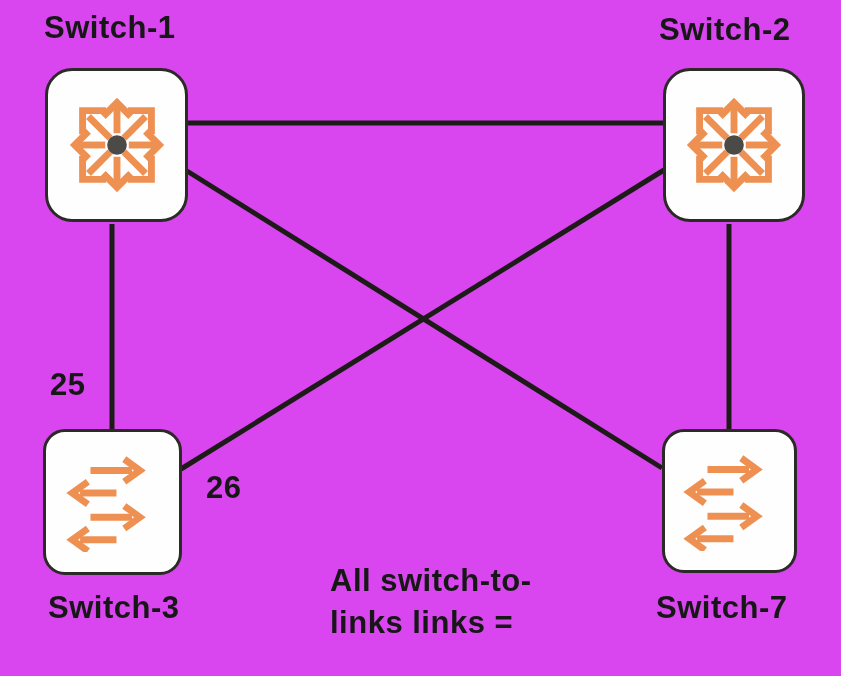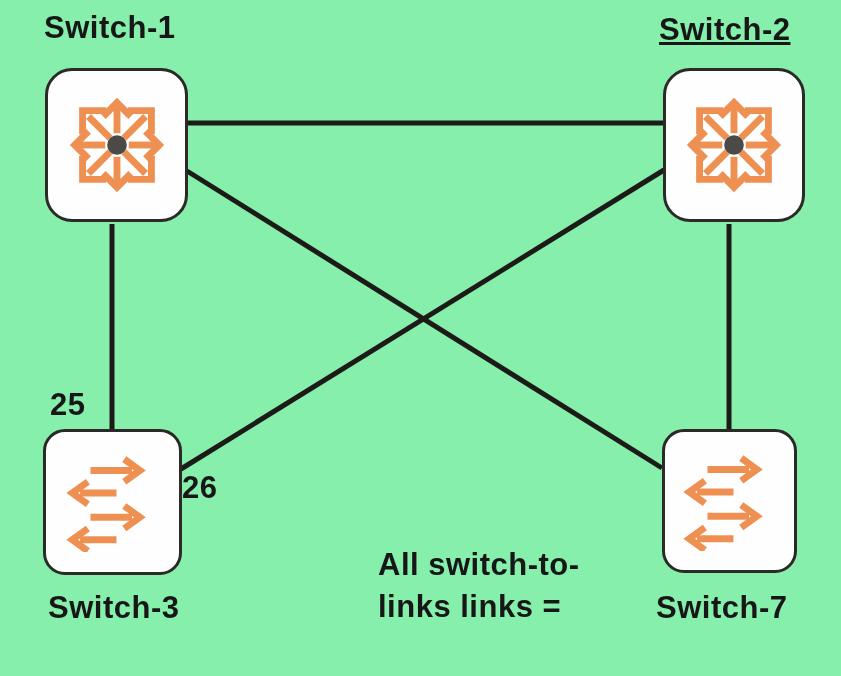--- a/index.html
+++ b/index.html
@@ -5,21 +5,21 @@
   html, body {
     margin: 0;
     padding: 0;
     background: #ffffff;
     font-family: "Liberation Sans", sans-serif;
   }
   #canvas {
     position: relative;
     width: 841px;
     height: 676px;
-    background: #86efac;
+    background: #d946ef;
     overflow: hidden;
   }
   #link-layer {
     position: absolute;
     left: 0; top: 0;
     width: 841px;
     height: 676px;
   }
   #link-layer line {
     stroke: var(--link-color, #1d1b18);
@@ -48,23 +48,22 @@
     color: var(--text-color, #171717);
     font-weight: 700;
     font-size: 31px;
     line-height: 34px;
     white-space: nowrap;
     letter-spacing: 0.5px;
   }
   .note {
     position: absolute;
     left: 330px;
-    top: 544px;
+    top: 560px;
     width: 280px;
-    margin-left: 48px;
   }
   .note .note-line {
     position: static;
     display: block;
     line-height: 42px;
   }
 </style>
 </head>
 <body>
 
@@ -142,25 +141,25 @@
       <line x1="64" y1="46" x2="22" y2="46"></line>
         <polyline points="31,33 13,46 31,59"></polyline>
       <line x1="34" y1="74" x2="82" y2="74"></line>
         <polyline points="73,61 91,74 73,87"></polyline>
       <line x1="64" y1="100" x2="22" y2="100"></line>
         <polyline points="31,87 13,100 31,113"></polyline>
     </svg>
   </div>
 
   <div class="node-label" style="left:44px; top:11px;">Switch-1</div>
-  <div class="node-label" style="left:659px; top:13px;text-decoration:underline;">Switch-2</div>
+  <div class="node-label" style="left:659px; top:13px;">Switch-2</div>
   <div class="node-label" style="left:48px; top:591px;">Switch-3</div>
   <div class="node-label" style="left:656px; top:591px;">Switch-7</div>
 
-  <div class="port-label" style="left:50px; top:388px;">25</div>
-  <div class="port-label" style="left:182px; top:471px;">26</div>
+  <div class="port-label" style="left:50px; top:368px;">25</div>
+  <div class="port-label" style="left:206px; top:471px;">26</div>
 
   <div class="note">
     <span class="note-line">All switch-to-</span>
     <span class="note-line">links links =</span>
   </div>
 
 </div>
 
 </body></html>

